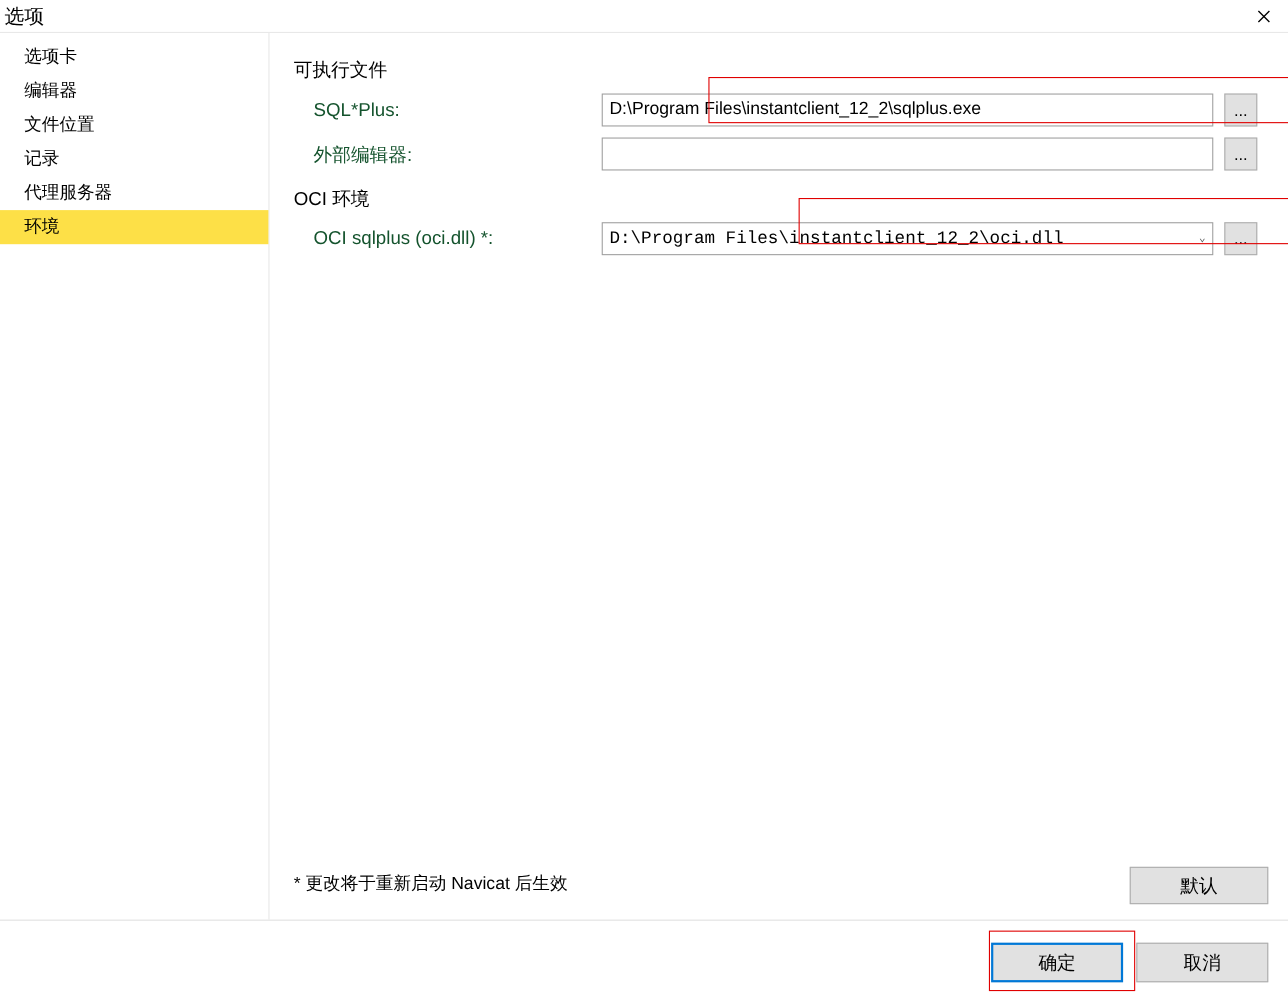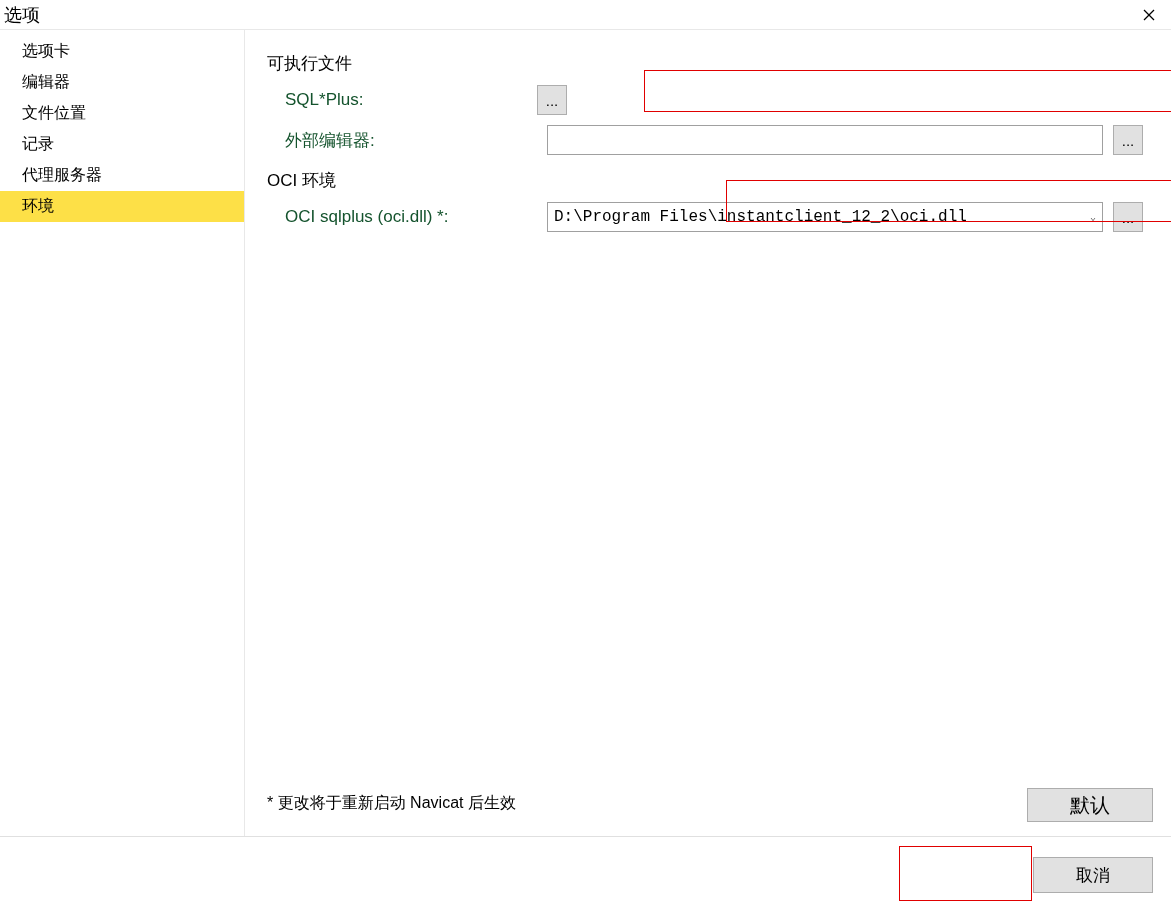--- a/index.html
+++ b/index.html
@@ -138,21 +138,21 @@
       color: #000;
     }
     .defaults-btn {
       position: absolute;
       right: 18px;
       bottom: 14px;
       width: 126px;
       height: 34px;
       border: 1px solid #adadad;
       background: #e1e1e1;
-      font-size: 20px;
+      font-size: 17px;
       cursor: pointer;
       font-family: Liberation Sans, sans-serif;
     }
     .footer {
       height: 76px;
       display: flex;
       align-items: center;
       justify-content: flex-end;
       padding-right: 18px;
       gap: 12px;
@@ -192,20 +192,23 @@
     <div class="sidebar-item">记录</div>
     <div class="sidebar-item">代理服务器</div>
     <div class="sidebar-item selected">环境</div>
   </div>
 
   <div class="content">
     <div class="section-label">可执行文件</div>
 
     <div class="form-row">
       <div class="form-label">SQL*Plus:</div>
+      <div class="input-cell">
+        <input class="text-input" type="text" value="D:\Program Files\instantclient_12_2\sqlplus.exe" style="">
+      </div>
       <div class="browse-btn">...</div>
     </div>
 
     <div class="form-row">
       <div class="form-label">外部编辑器:</div>
       <div class="input-cell">
         <input class="text-input" type="text" value="" style="">
       </div>
       <div class="browse-btn">...</div>
     </div>
@@ -225,16 +228,17 @@
 
     <div class="bottom-info">* 更改将于重新启动 Navicat 后生效</div>
     <button class="defaults-btn">默认</button>
 
     <div class="red-box r1"></div>
     <div class="red-box r2"></div>
   </div>
 </div>
 
 <div class="footer">
+  <button class="footer-btn primary">确定</button>
   <button class="footer-btn">取消</button>
 </div>
 
 <div class="red-box r3"></div>
 
 </body></html>

